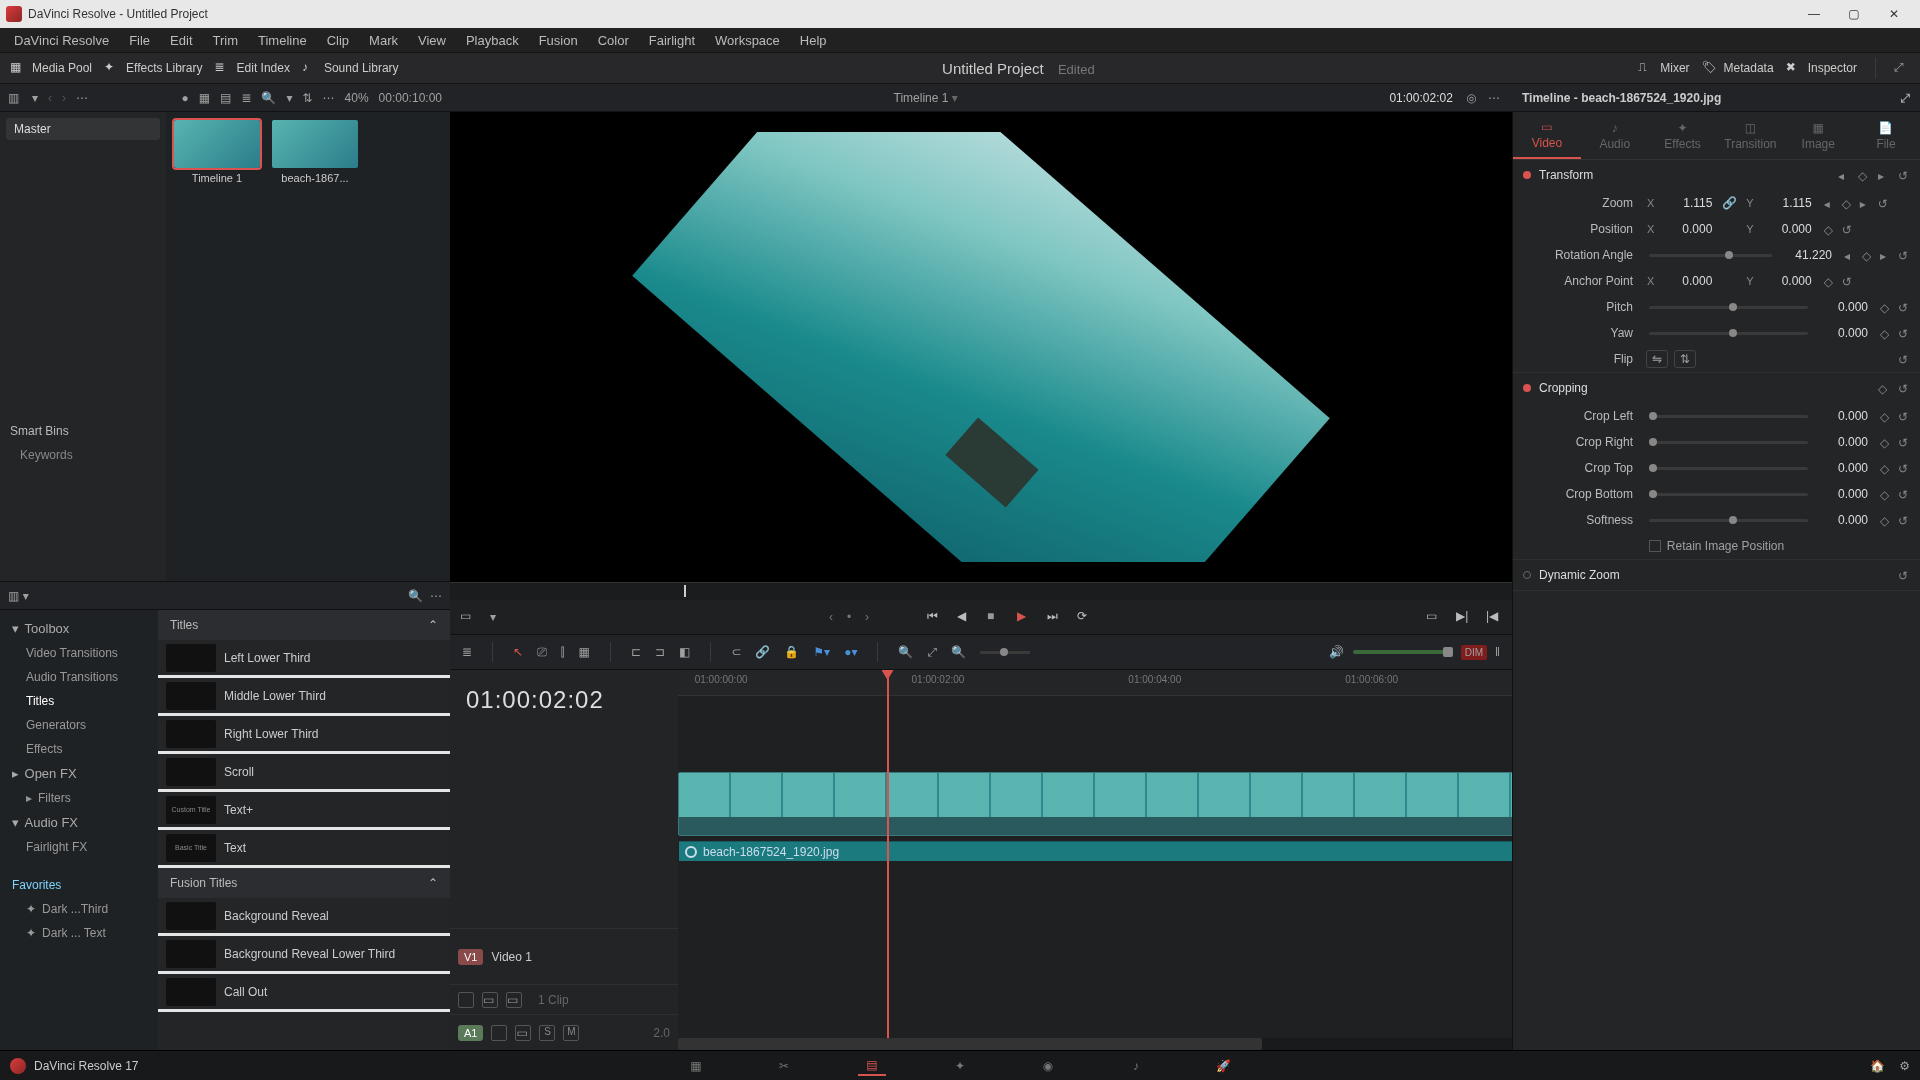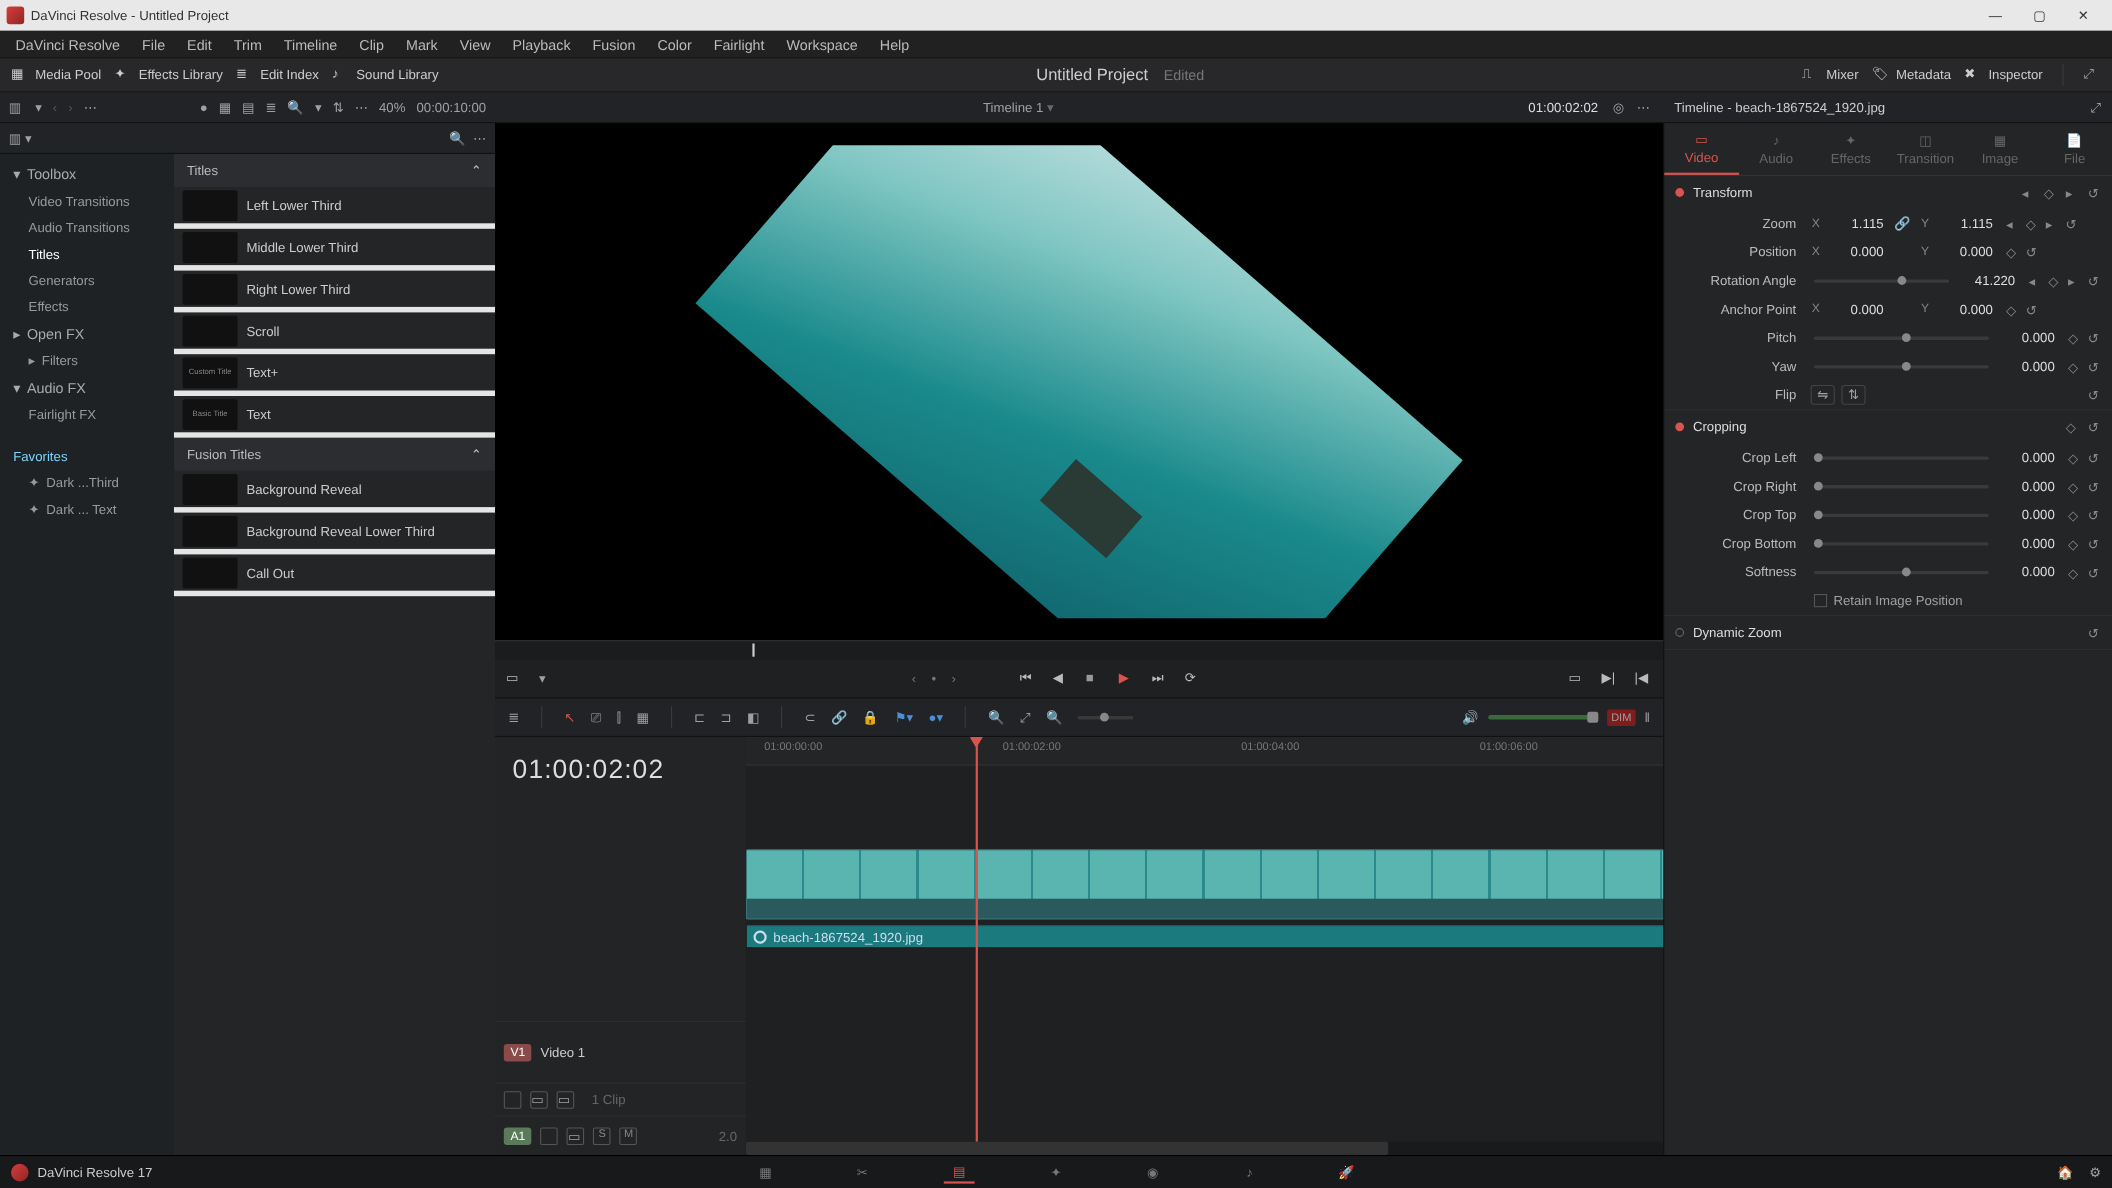--- a/index.html
+++ b/index.html
@@ -21,21 +21,21 @@
 .toptool .center{flex:1;text-align:center;color:#ccc;font-size:15px;}
 .toptool .edited{color:#777;font-size:13px;margin-left:10px;}
 .tb-btn{display:flex;align-items:center;gap:6px;color:#ccc;}
 .tb-icon{width:16px;height:16px;display:inline-block;}
 .sep{width:1px;height:20px;background:#3a3a3a;margin:0 6px;}
 
 
 .subrow{height:28px;background:#212326;display:flex;align-items:center;border-bottom:1px solid #111;}
 .subrow .left{width:450px;display:flex;align-items:center;padding:0 8px;gap:10px;}
 .subrow .mid{flex:1;display:flex;align-items:center;justify-content:space-between;padding:0 12px;}
-.subrow .right{width:408px;display:flex;align-items:center;padding:0 10px;}
+.subrow .right{width:408px;display:flex;align-items:center;padding:0 10px;font-weight:bold;}
 
 
 .main{display:flex;height:calc(100% - 28px - 24px - 32px - 28px - 30px);}
 
 
 .leftcol{width:450px;display:flex;flex-direction:column;background:#1f2224;}
 .bins-top{height:470px;display:flex;border-bottom:1px solid #111;}
 .bin-tree{width:166px;background:#232527;padding:6px;}
 .bin-tree .hdr{background:#323436;color:#ddd;padding:4px 8px;border-radius:3px;margin-bottom:10px;}
 .smart-label{color:#bbb;margin-top:280px;padding:4px;}
@@ -48,21 +48,21 @@
 
 .lefttools{height:28px;background:#212326;border-bottom:1px solid #111;display:flex;align-items:center;padding:0 8px;justify-content:space-between;}
 .fx-area{flex:1;display:flex;overflow:hidden;}
 .fx-tree{width:158px;background:#1f2224;padding:6px 0;}
 .fx-tree .node{padding:5px 12px;color:#aaa;display:flex;align-items:center;gap:6px;font-size:13px;}
 .fx-tree .node.sel{color:#fff;}
 .fx-tree .sub{padding-left:26px;font-size:12px;color:#999;}
 .fx-tree .fav{margin-top:14px;padding:5px 12px;color:#7dd3fc;}
 .fx-list{flex:1;background:#232527;overflow-y:auto;}
 .fx-cat{padding:8px 12px;background:#2b2d30;display:flex;justify-content:space-between;color:#bbb;}
-.fx-item{display:flex;align-items:center;height:38px;border-bottom:5px solid #e5e5e5;text-align:right;}
+.fx-item{display:flex;align-items:center;height:38px;border-bottom:3px solid #e5e5e5;text-align:right;}
 .fx-item .prev{width:50px;height:28px;background:#111;margin:0 8px;border-radius:2px;display:flex;align-items:center;justify-content:center;font-size:7px;color:#888;}
 .fx-item .name{color:#ccc;font-size:12px;}
 
 
 .centercol{flex:1;display:flex;flex-direction:column;background:#1a1c1e;}
 .viewer{flex:1;position:relative;background:#000;display:flex;align-items:center;justify-content:center;}
 .vid-frame{width:760px;height:430px;position:relative;display:flex;align-items:center;justify-content:center;overflow:hidden;}
 .vid-img{width:620px;height:350px;background:linear-gradient(160deg,#cfe6e8 0%,#7fc6c2 30%,#1a8a8c 60%,#0e5c66 100%);transform:rotate(41deg);position:relative;}
 .vid-img::before{content:"";position:absolute;right:30%;bottom:20%;width:80px;height:50px;background:#2a3a35;}
 .scrub{height:18px;position:relative;border-top:1px solid #333;}
@@ -231,20 +231,37 @@
   </div>
   <div class="right">
     <span style="color:#ccc">Timeline - beach-1867524_1920.jpg</span>
     <span style="margin-left:auto">⤢</span>
   </div>
 </div>
 
 <div class="main">
 
   <div class="leftcol">
+    <div class="bins-top">
+      <div class="bin-tree">
+        <div class="hdr">Master</div>
+        <div class="smart-label">Smart Bins</div>
+        <div class="kw">Keywords</div>
+      </div>
+      <div class="clips">
+        <div class="clip">
+          <div class="thumb sel"></div>
+          <div class="lbl">Timeline 1</div>
+        </div>
+        <div class="clip">
+          <div class="thumb"></div>
+          <div class="lbl">beach-1867...</div>
+        </div>
+      </div>
+    </div>
     <div class="lefttools">
       <span>▥ ▾</span>
       <span><span>🔍</span>&nbsp;&nbsp;<span>⋯</span></span>
     </div>
     <div class="fx-area">
       <div class="fx-tree">
         <div class="node">
             <span>▾</span>
             <span>Toolbox</span>
           </div>

